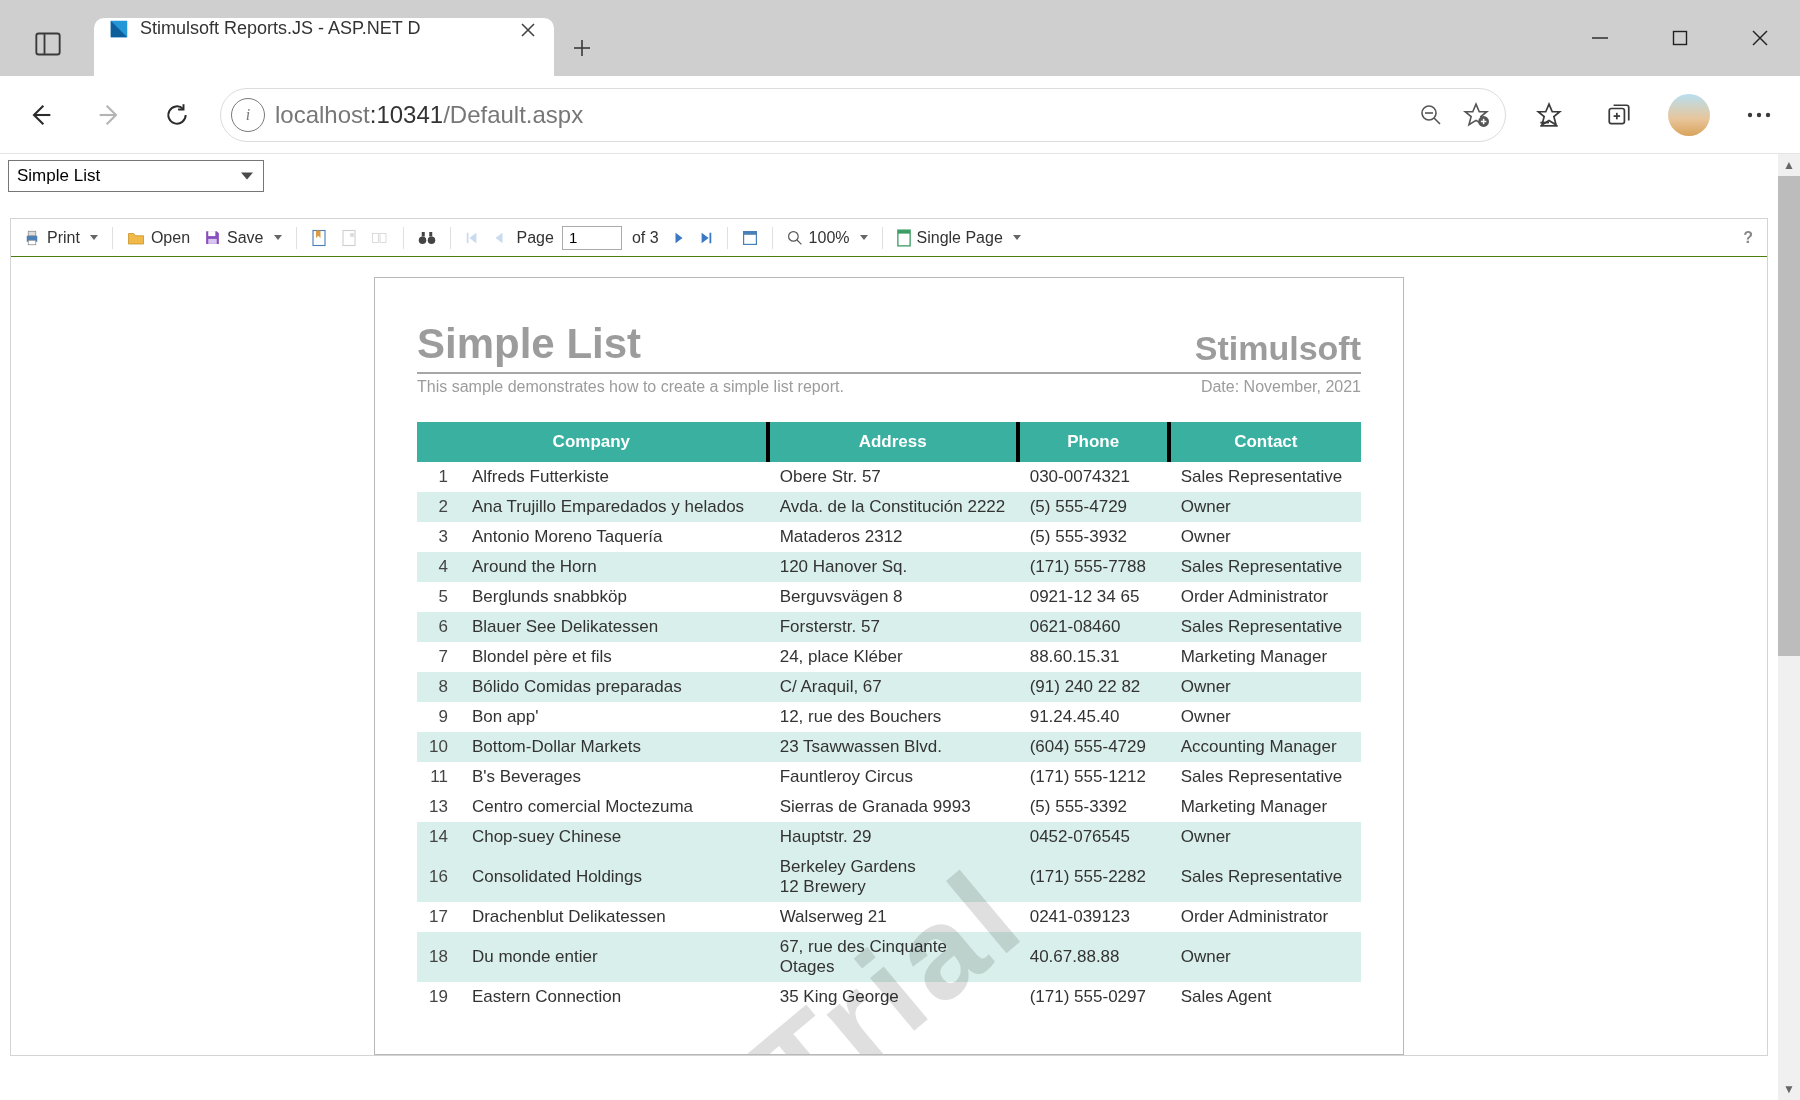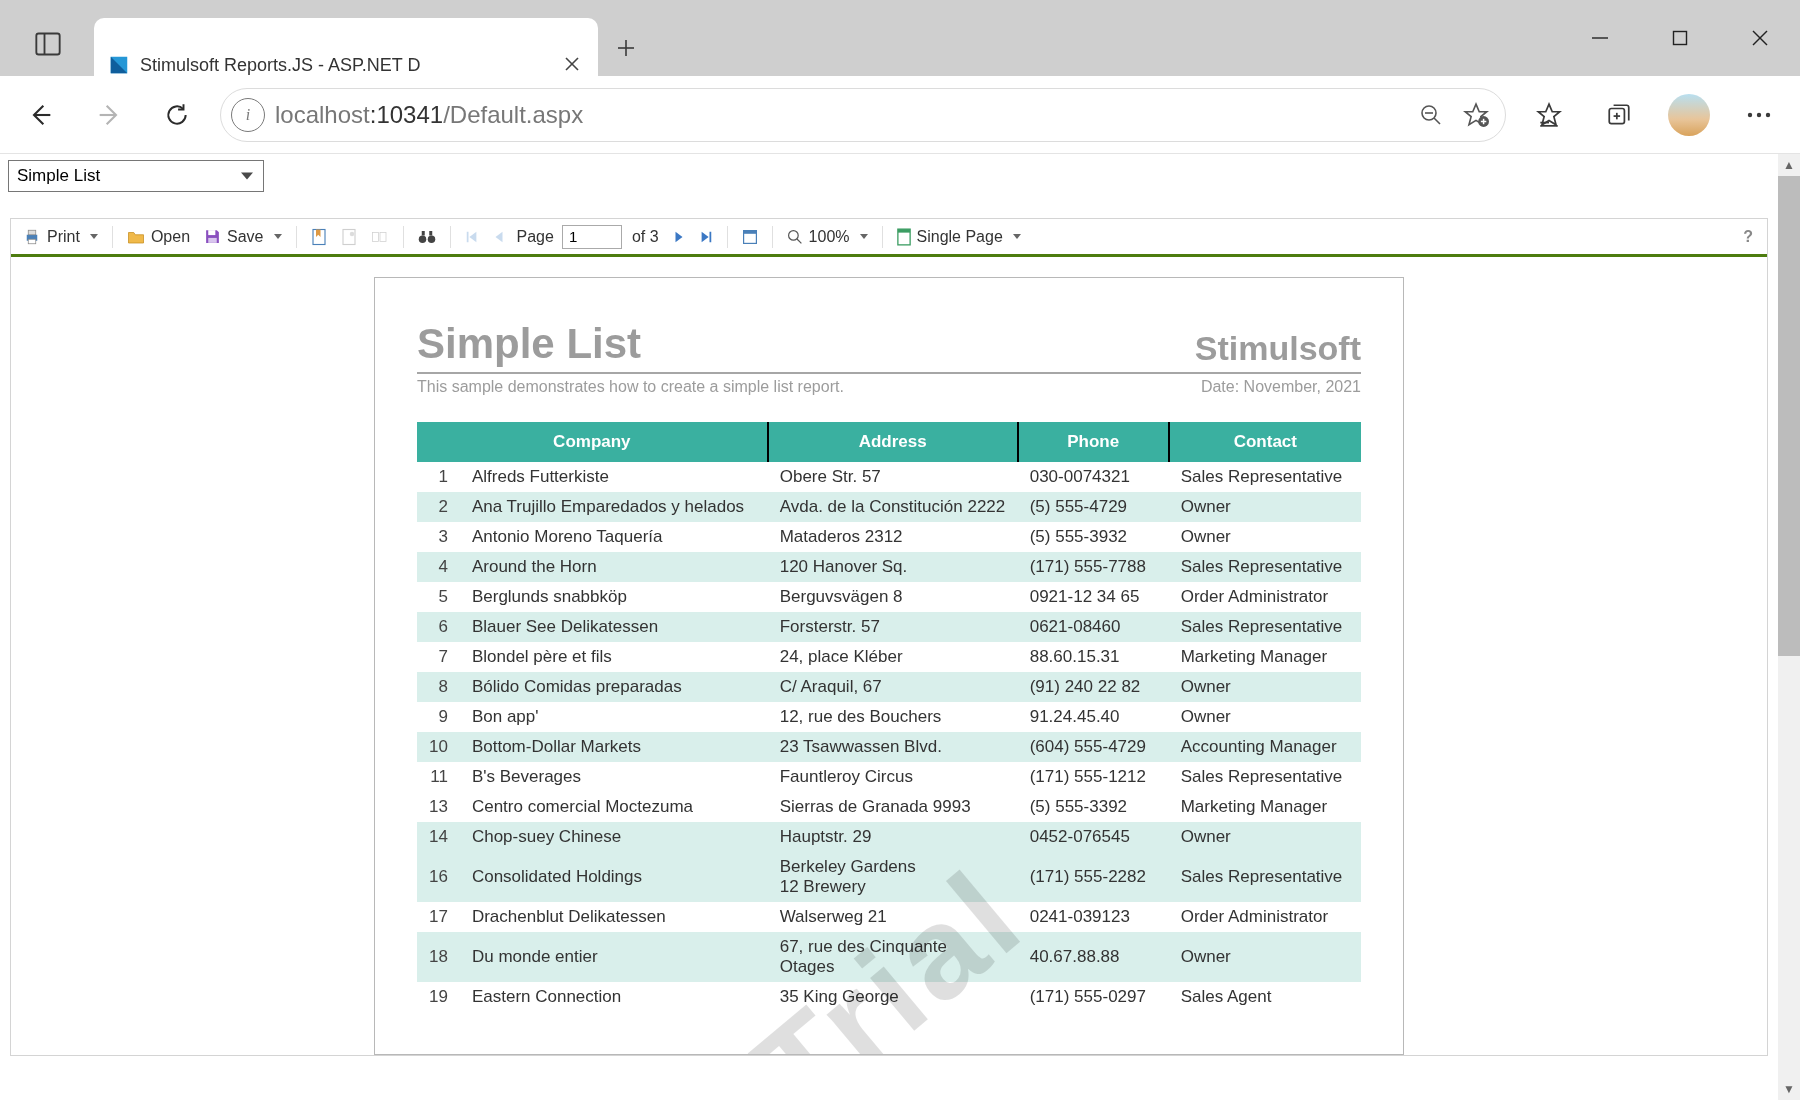--- a/index.html
+++ b/index.html
@@ -3,21 +3,21 @@
 <meta charset="utf-8">
 <style>
   * { box-sizing: border-box; margin: 0; padding: 0; }
   body { font-family: "Segoe UI", Arial, sans-serif; background: #fff; overflow: hidden; width: 1800px; height: 1100px; }
 
   
   .titlebar { height: 76px; background: #cfcfcf; display: flex; align-items: flex-end; }
   .tab-strip { display: flex; align-items: flex-end; height: 76px; }
   .tab-spacer-left { width: 18px; }
   .panels-btn { width: 60px; height: 52px; display:flex; align-items:center; justify-content:center; margin-bottom:6px; }
-  .tab { background: #fff; height: 58px; width: 504px; border-top-left-radius: 10px; border-top-right-radius: 10px; display:flex; align-items:flex-end; padding: 0 14px; gap:10px; }
+  .tab { background: #fff; height: 58px; width: 460px; border-top-left-radius: 10px; border-top-right-radius: 10px; display:flex; align-items:flex-start; padding: 0 14px; gap:10px; }
   .tab .favicon { width:22px; height:22px; }
   .tab .tab-title { font-size: 18px; color: #333; flex:1; white-space:nowrap; overflow:hidden; text-overflow:ellipsis; }
   .tab .close { font-size: 20px; color:#444; padding:4px; }
   .newtab { width:56px; height:56px; display:flex; align-items:center; justify-content:center; }
   .window-controls { margin-left:auto; display:flex; height:76px; align-items:center; }
   .win-btn { width:80px; height:50px; display:flex; align-items:center; justify-content:center; }
 
   .navbar { height: 78px; background:#fff; border-bottom: 1px solid #e4e4e4; display:flex; align-items:center; padding: 0 10px; gap: 6px; }
   .nav-btn { width:62px; height:62px; display:flex; align-items:center; justify-content:center; border-radius:6px; }
   .addrbar { flex:1; height: 54px; border:1px solid #dcdcdc; border-radius: 28px; display:flex; align-items:center; padding: 0 10px; gap:10px; margin: 0 6px; }
@@ -37,36 +37,36 @@
   .vscroll .track { position:absolute; top:22px; bottom:22px; width:100%; }
   .vscroll .thumb { position:absolute; top:0; width:100%; height:480px; background:#bcbcbc; }
   .vscroll .down { position:absolute; bottom:0; width:100%; }
 
   .dropdown-bar { padding: 6px 8px 4px; }
   .dropdown { width: 256px; height:32px; border:1px solid #767676; background:#fff; display:flex; align-items:center; padding:0 8px; font-size:17px; position:relative; }
   .dropdown::after { content:""; position:absolute; right:10px; top:50%; border-left:6px solid transparent; border-right:6px solid transparent; border-top:7px solid #4a4a4a; transform:translateY(-50%); }
 
   
   .viewer-wrap { margin: 22px 10px 0; border:1px solid #d4d4d4; }
-  .viewer-toolbar { height:38px; border-bottom:3px solid #4d7c0f; background:#fff; display:flex; align-items:center; padding:0 8px; gap:6px; font-size:16px; color:#333; position:relative; }
+  .viewer-toolbar { height:38px; border-bottom:1px solid #4d7c0f; background:#fff; display:flex; align-items:center; padding:0 8px; gap:6px; font-size:16px; color:#333; position:relative; }
   .tbtn { display:flex; align-items:center; gap:6px; padding:2px 4px; }
   .tsep { width:1px; height:22px; background:#e0e0e0; margin:0 4px; }
   .caret { display:inline-block; border-left:4px solid transparent; border-right:4px solid transparent; border-top:5px solid #666; margin-left:4px; vertical-align:middle; }
   .page-input { width:60px; height:24px; border:1px solid #aaa; padding:0 6px; font-size:15px; }
   .help { margin-left:auto; color:#888; font-weight:bold; padding:0 6px; }
 
   
   .report-area { background:#fff; padding: 20px 0 0; display:flex; justify-content:center; }
   .page { width: 1030px; border:1px solid #b8b8b8; background:#fff; padding: 42px 42px; position:relative; overflow:hidden; }
   .rpt-header { display:flex; justify-content:space-between; align-items:flex-end; border-bottom:2px solid #a6a6a6; padding-bottom:4px; }
   .rpt-title { font-size: 42px; font-weight:600; color:#9c9c9c; }
   .rpt-brand { font-size: 34px; font-weight:700; color:#9c9c9c; }
   .rpt-sub { display:flex; justify-content:space-between; font-size:16px; color:#9c9c9c; margin-top:4px; }
   .tbl { width:100%; margin-top: 26px; border-collapse:collapse; font-size:17px; color:#333; }
-  .tbl th { background:#3ab0a0; color:#fff; font-weight:600; padding:10px 12px; border-right:2px solid #000000; }
+  .tbl th { background:#3ab0a0; color:#fff; font-weight:600; padding:10px 12px; border-right:4px solid #000000; }
   .tbl th:last-child { border-right:none; }
   .tbl td { padding:5px 12px; }
   .tbl td.num { text-align:right; width:40px; color:#444; }
   .tbl tr.band td { background:#d9efeb; }
   .watermark { position:absolute; left:50%; top:640px; transform: translate(-50%,0) rotate(-40deg); font-size:130px; font-weight:700; color:#000; opacity:0.12; letter-spacing:6px; pointer-events:none; }
 
   svg { display:block; }
 </style>
 </head>
 <body>

